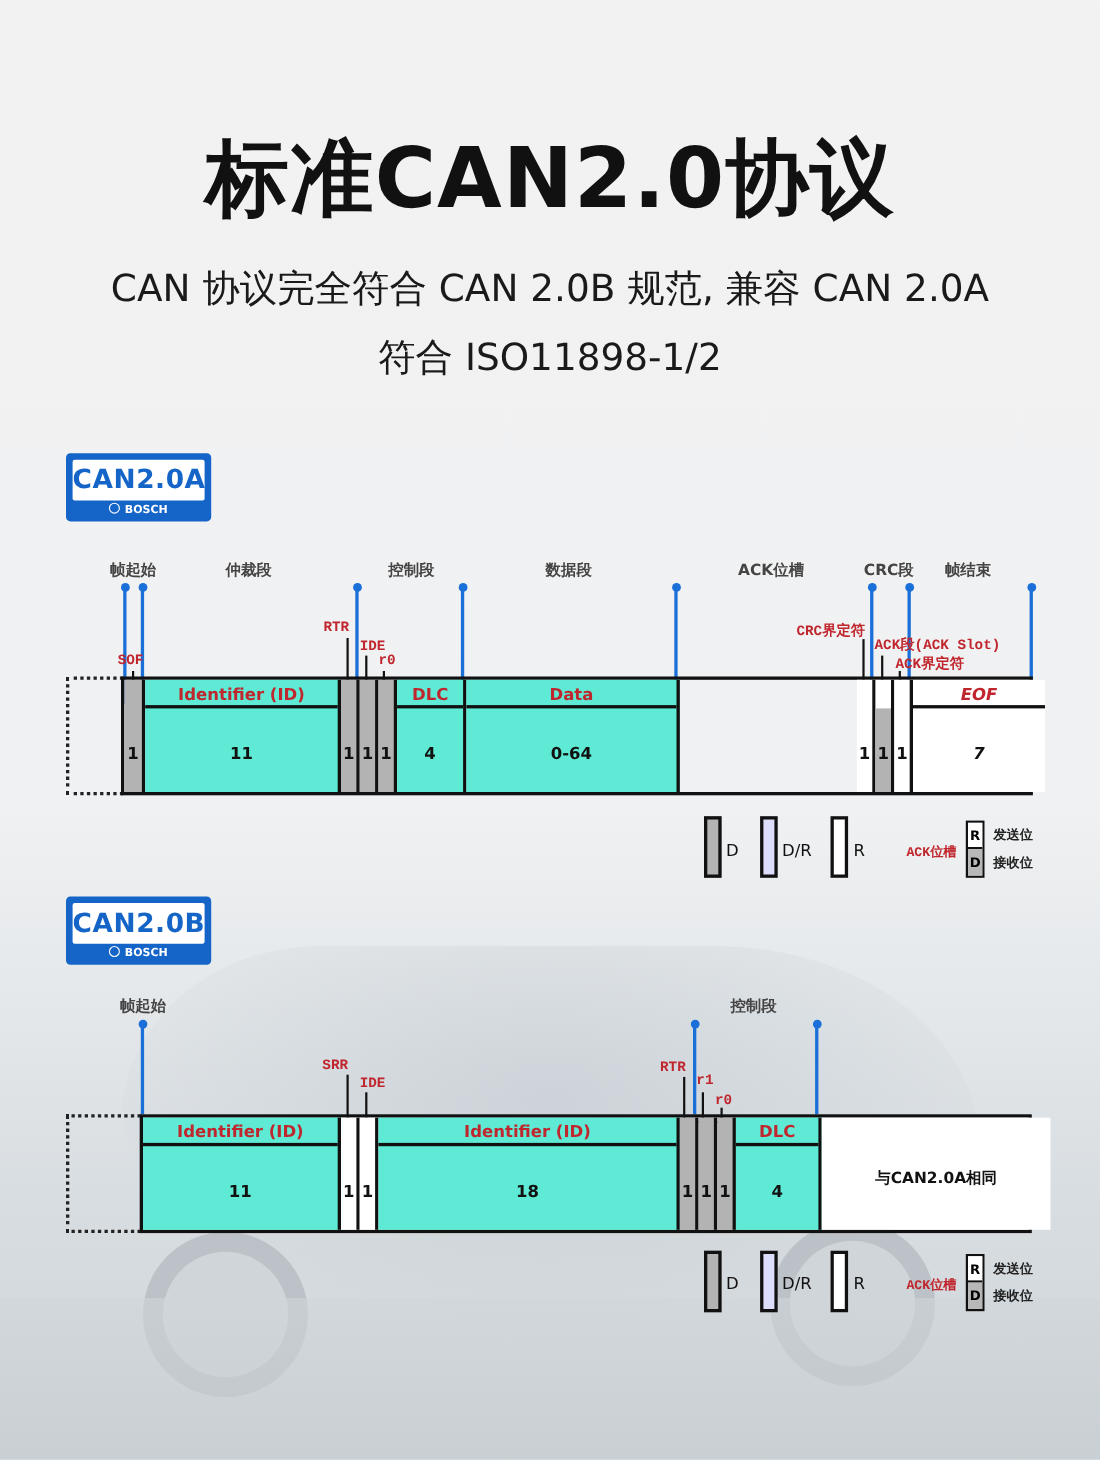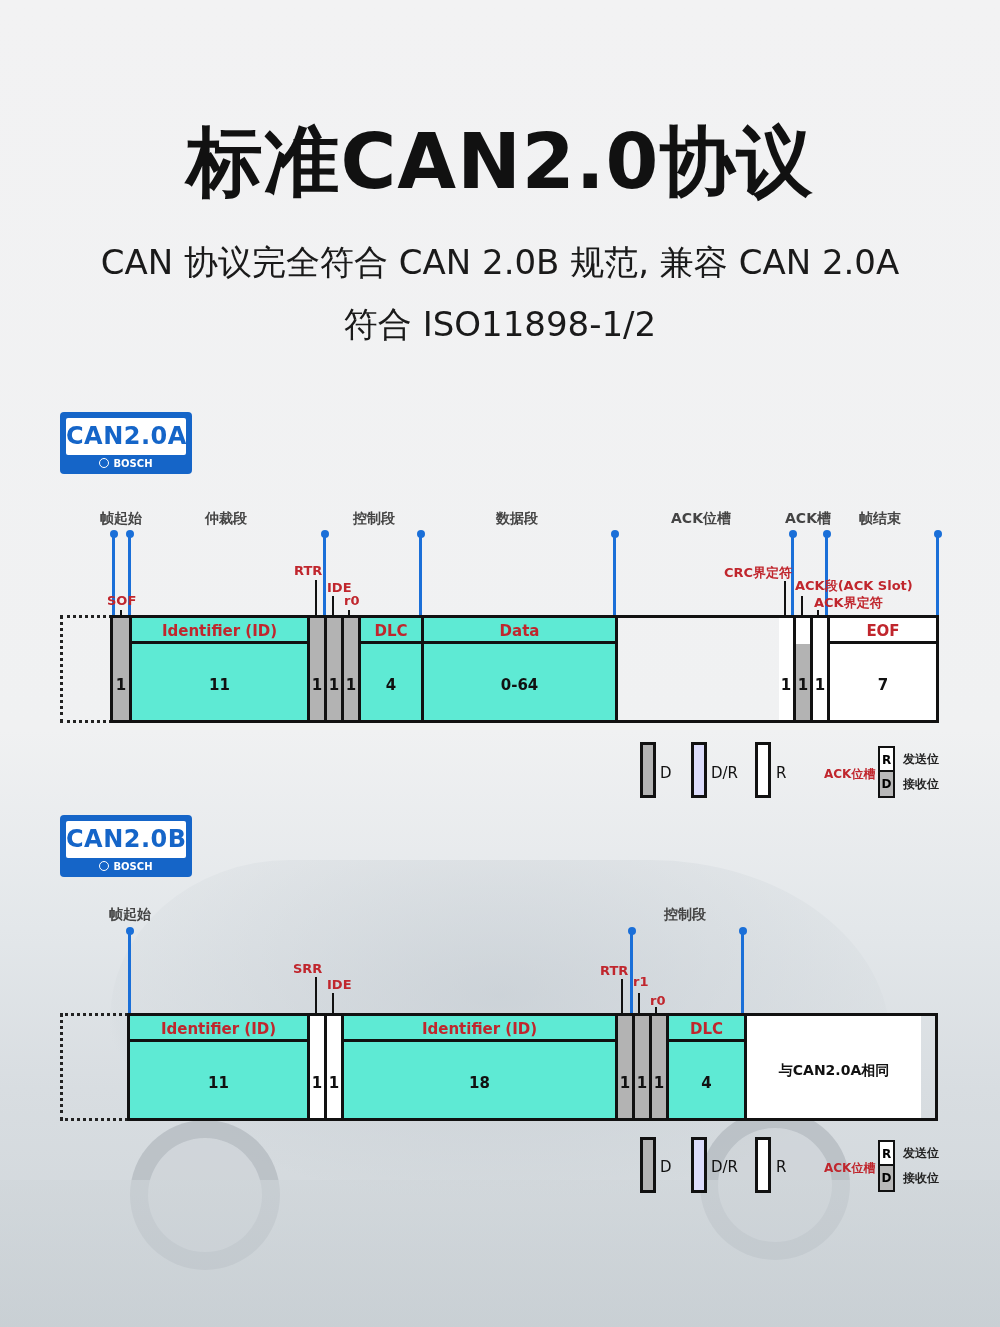--- a/index.html
+++ b/index.html
@@ -30,21 +30,21 @@
     border-radius: 2px; color: #1565c8; font-size: 24px; font-weight: 700; text-align: center;
     line-height: 37px; letter-spacing: 0.5px; }
   .badge-foot { position: absolute; left: 0; bottom: 2px; width: 132px; text-align: center;
     color: #fff; font-size: 10px; font-weight: 700; line-height: 16px; }
   .badge-foot .logo { display: inline-block; width: 10px; height: 10px; border: 1.5px solid #fff;
     border-radius: 50%; vertical-align: -1px; margin-right: 4px; }
 
   .seg-label { position: absolute; font-size: 14px; color: #444; font-weight: 700; transform: translateX(-50%); white-space: nowrap; }
   .vline { position: absolute; width: 3px; background: #1a6fd8; }
   .vdot { position: absolute; width: 8px; height: 8px; border-radius: 50%; background: #1a6fd8; margin-left: -2.5px; }
-  .red { position: absolute; color: #c0262d; font-size: 13px; font-weight: 700; white-space: nowrap; }
+  .red { position: absolute; color: #c0262d; font-size: 13px; font-weight: 700; white-space: nowrap; font-family: Liberation Mono, monospace; }
   .arrow-line { position: absolute; width: 2px; background: #111; }
   .arrow-head { position: absolute; width: 0; height: 0; border-left: 5px solid transparent; border-right: 5px solid transparent; border-top: 9px solid #111; }
 
   .frame { position: absolute; border: 3px solid #111; }
   .cell { position: absolute; border-right: 3px solid #111; }
   .cell.gray { background: #b3b3b3; }
   .cell.lav { background: #5eead4; }
   .cell.white { background: #ffffff; }
   .hdr { position: absolute; left: 0; top: 0; right: 0; height: 26px; border-bottom: 3px solid #111;
     text-align: center; color: #c0262d; font-size: 15px; font-weight: 700; line-height: 26px; }
@@ -73,21 +73,21 @@
 <div class="badge" style="top:412px;">
   <div class="badge-inner">CAN2.0A</div>
   <div class="badge-foot"><span class="logo"></span><span>BOSCH</span></div>
 </div>
 
 <div class="seg-label" style="left:121px; top:510px;">帧起始</div>
 <div class="seg-label" style="left:226px; top:510px;">仲裁段</div>
 <div class="seg-label" style="left:374px; top:510px;">控制段</div>
 <div class="seg-label" style="left:517px; top:510px;">数据段</div>
 <div class="seg-label" style="left:701px; top:510px;">ACK位槽</div>
-<div class="seg-label" style="left:808px; top:510px;">ACK槽</div>
+<div class="seg-label" style="left:808px; top:510px;">CRC段</div>
 <div class="seg-label" style="left:880px; top:510px;">帧结束</div>
 
 <div class="vdot" style="left:112px; top:530px;"></div>
 <div class="vline" style="left:112px; top:534px; height:106px;"></div>
 <div class="vdot" style="left:128px; top:530px;"></div>
 <div class="vline" style="left:128px; top:534px; height:106px;"></div>
 <div class="vdot" style="left:323px; top:530px;"></div>
 <div class="vline" style="left:323px; top:534px; height:106px;"></div>
 <div class="vdot" style="left:419px; top:530px;"></div>
 <div class="vline" style="left:419px; top:534px; height:106px;"></div>
@@ -158,21 +158,21 @@
   <div class="cell white" style="left:666px; width:17px; top:0; bottom:0;">
     <div class="val" style="top:58px;">1</div>
   </div>
   <div class="cell white" style="left:683px; width:17px; top:0; bottom:0;">
     <div style="position:absolute; left:0; right:0; top:26px; bottom:0; background:#b3b3b3;"></div>
     <div class="val" style="top:58px;">1</div>
   </div>
   <div class="cell white" style="left:700px; width:17px; top:0; bottom:0;">
     <div class="val" style="top:58px;">1</div>
   </div>
-  <div class="cell white" style="left:717px; width:106px; top:0; bottom:0; border-right:none;">
+  <div class="cell white" style="left:717px; width:120px; top:0; bottom:0; border-right:none;font-style:italic;">
     <div class="hdr">EOF</div>
     <div class="val" style="top:58px;">7</div>
   </div>
 </div>
 
 <div class="legend-box" style="left:640px; top:742px; background:#b3b3b3;"></div>
 <div class="legend-text" style="left:660px; top:764px;">D</div>
 <div class="legend-box" style="left:691px; top:742px; background:#dcdcfb;"></div>
 <div class="legend-text" style="left:711px; top:764px;">D/R</div>
 <div class="legend-box" style="left:755px; top:742px; background:#fff;"></div>
@@ -240,21 +240,21 @@
   <div class="cell gray" style="left:505px; width:17px; top:0; bottom:0;">
     <div class="val" style="top:58px;">1</div>
   </div>
   <div class="cell gray" style="left:522px; width:17px; top:0; bottom:0;">
     <div class="val" style="top:58px;">1</div>
   </div>
   <div class="cell lav" style="left:539px; width:78px; top:0; bottom:0;">
     <div class="hdr">DLC</div>
     <div class="val" style="top:58px;">4</div>
   </div>
-  <div class="cell white" style="left:617px; width:174px; top:0; bottom:0; border-right:none;">
+  <div class="cell white" style="left:617px; width:208px; top:0; bottom:0; border-right:none;">
     <div class="val" style="top:46px; font-size:14px;">与CAN2.0A相同</div>
   </div>
 </div>
 
 <div class="legend-box" style="left:640px; top:1137px; background:#b3b3b3;"></div>
 <div class="legend-text" style="left:660px; top:1158px;">D</div>
 <div class="legend-box" style="left:691px; top:1137px; background:#dcdcfb;"></div>
 <div class="legend-text" style="left:711px; top:1158px;">D/R</div>
 <div class="legend-box" style="left:755px; top:1137px; background:#fff;"></div>
 <div class="legend-text" style="left:776px; top:1158px;">R</div>

